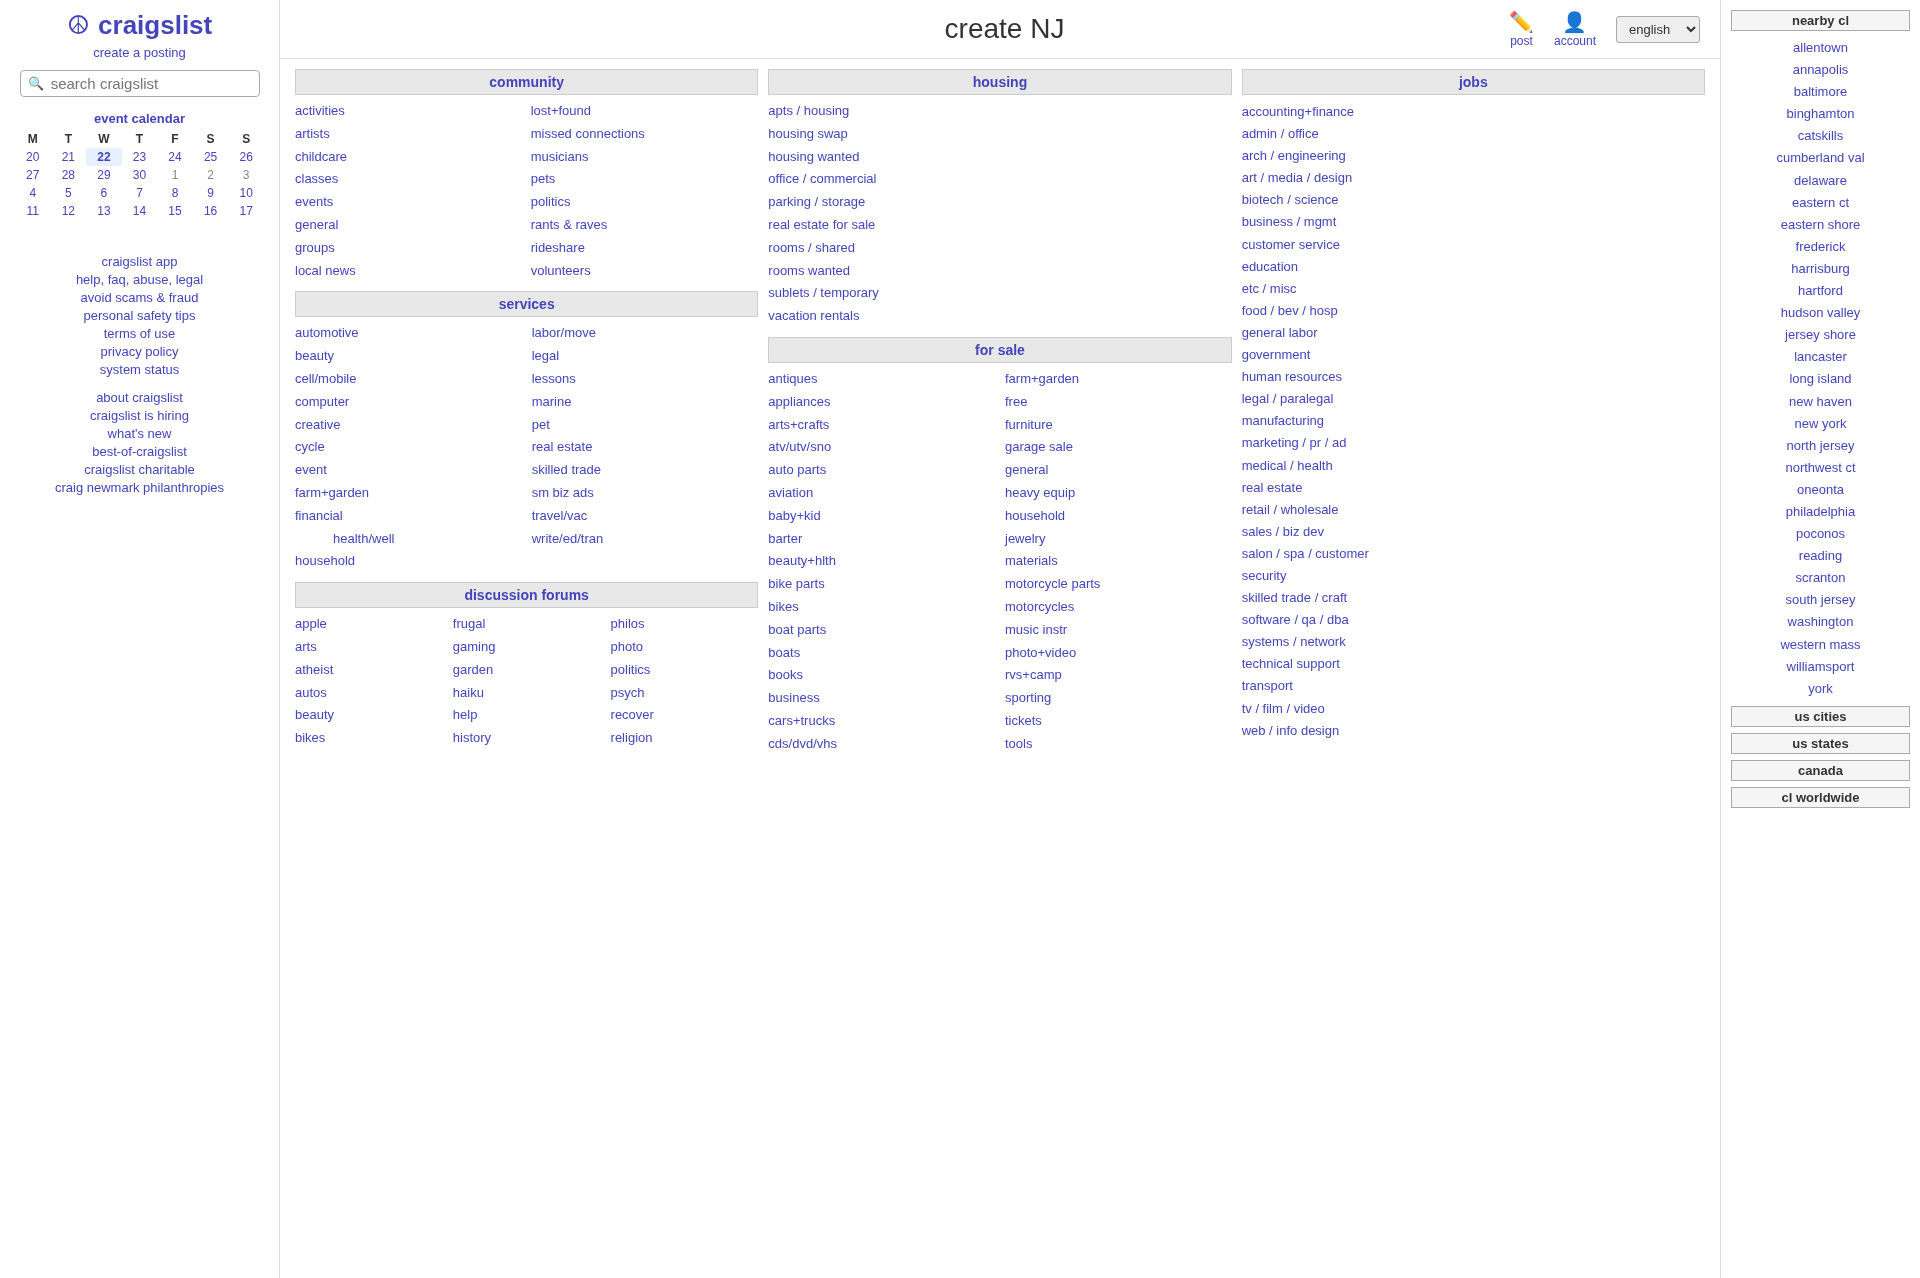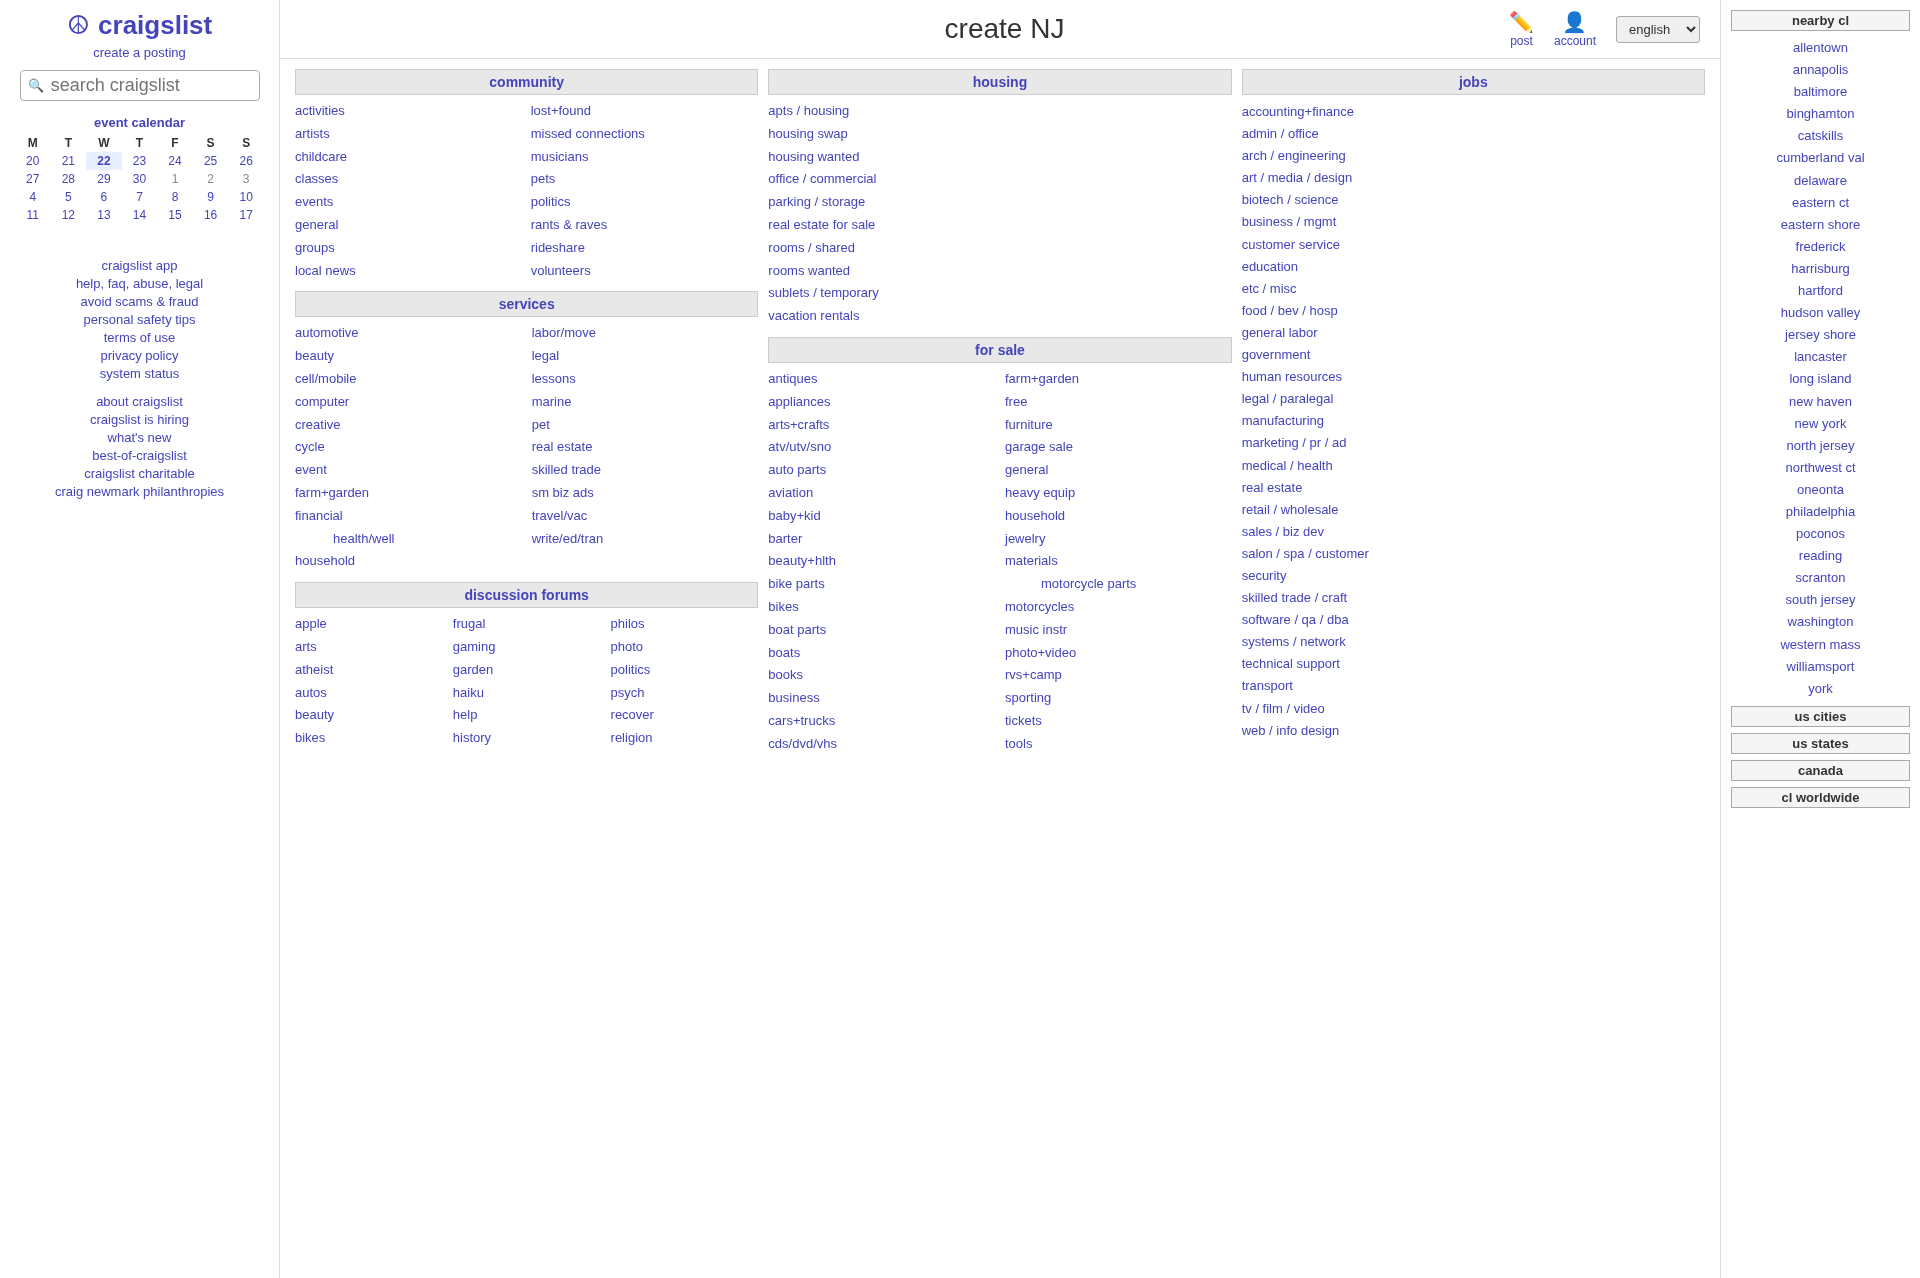--- a/index.html
+++ b/index.html
@@ -20,21 +20,21 @@
     }
     .logo-area { display: flex; align-items: center; gap: 8px; margin-bottom: 4px; }
     .logo-text { font-size: 26px; color: #4444bb; font-weight: bold; }
     .peace-icon { font-size: 26px; color: #4444bb; }
     .create-posting { color: #4444bb; font-size: 13px; margin-bottom: 10px; }
     .search-box {
       display: flex; align-items: center; border: 1px solid #aaa;
       padding: 4px 8px; border-radius: 4px; width: 240px; margin-bottom: 14px;
       background: #fff;
     }
-    .search-box input { border: none; outline: none; font-size: 18px; width: 100%; color: #999; }
+    .search-box input { border: none; outline: none; font-size: 15px; width: 100%; color: #999; }
     .search-icon { color: #888; margin-right: 6px; font-size: 13px; }
 
     .calendar-section { width: 100%; margin-bottom: 14px; }
     .calendar-title { text-align: center; font-weight: bold; font-size: 13px; color: #4444bb; margin-bottom: 4px; }
     .calendar-table { width: 100%; border-collapse: collapse; font-size: 12px; }
     .calendar-table th { text-align: center; padding: 2px 4px; font-weight: bold; color: #333; }
     .calendar-table td { text-align: center; padding: 2px 4px; color: #4444bb; cursor: pointer; }
     .calendar-table td.today { background: #e8f0ff; border-radius: 3px; font-weight: bold; }
     .calendar-table td.other-month { color: #888; }
 
@@ -360,21 +360,21 @@
           <div class="forsale-col" id="forsale-col2">
               <a href="#" class="section-item" style="display: block;">farm+garden</a>
               <a href="#" class="section-item" style="display: block;">free</a>
               <a href="#" class="section-item" style="display: block;">furniture</a>
               <a href="#" class="section-item" style="display: block;">garage sale</a>
               <a href="#" class="section-item" style="display: block;">general</a>
               <a href="#" class="section-item" style="display: block;">heavy equip</a>
               <a href="#" class="section-item" style="display: block;">household</a>
               <a href="#" class="section-item" style="display: block;">jewelry</a>
               <a href="#" class="section-item" style="display: block;">materials</a>
-              <a href="#" class="section-item" style="display: block; margin-left: 36px;">motorcycle parts</a>
+              <a href="#" class="section-item" style="display: block;">motorcycle parts</a>
               <a href="#" class="section-item" style="display: block;">motorcycles</a>
               <a href="#" class="section-item" style="display: block;">music instr</a>
               <a href="#" class="section-item" style="display: block;">photo+video</a>
               <a href="#" class="section-item" style="display: block;">rvs+camp</a>
               <a href="#" class="section-item" style="display: block;">sporting</a>
               <a href="#" class="section-item" style="display: block;">tickets</a>
               <a href="#" class="section-item" style="display: block;">tools</a>
             </div>
         </div>
       </div>

